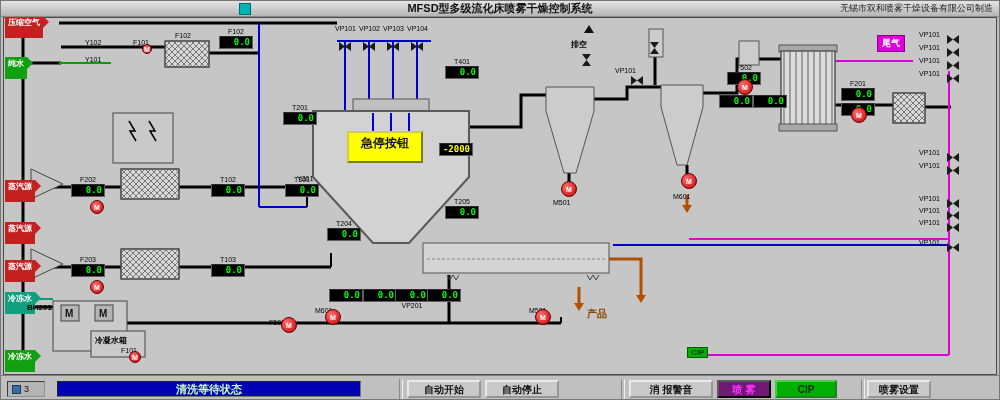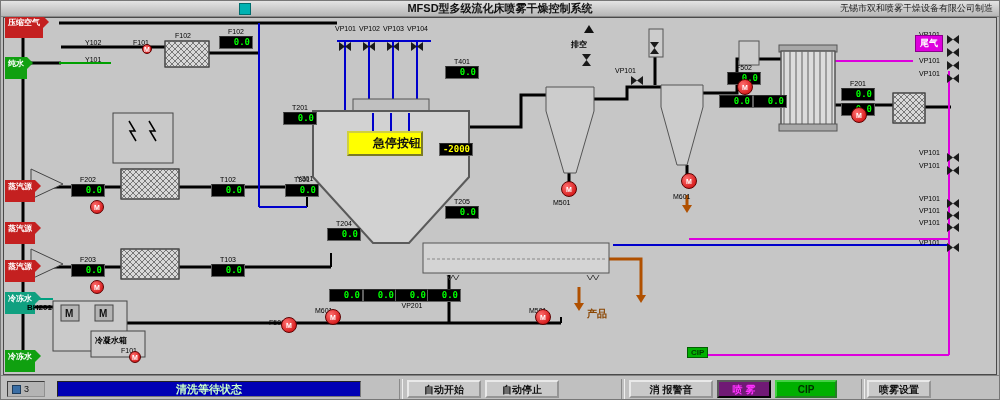--- a/index.html
+++ b/index.html
@@ -26,21 +26,21 @@
   .tag{position:absolute;font-size:7px;line-height:8px;color:#000;white-space:nowrap;z-index:14;}
   .pump{position:absolute;background:radial-gradient(circle at 35% 35%,#ff7070,#c80000);border:1px solid #5c0000;border-radius:50%;color:#fff;font-size:7px;font-weight:bold;display:flex;align-items:center;justify-content:center;z-index:14;box-sizing:border-box;}
   .valve{position:absolute;z-index:13;}
   .valve svg polygon{fill:#1a1a1a;}
   .plabel{position:absolute;z-index:14;white-space:nowrap;}
   .plabel.plain{font-size:8px;font-weight:bold;color:#000;}
   .plabel.magenta{font-size:9px;font-weight:bold;color:#fff;background:#dd00dd;padding:1px 4px;border:1px solid #8a008a;}
   .plabel.product{font-size:10px;font-weight:bold;color:#8a4500;}
   .plabel.green{font-size:8px;font-weight:bold;color:#003800;background:#00b000;padding:0 3px;border:1px solid #006000;}
   .uparrow{position:absolute;width:0;height:0;border-left:5px solid transparent;border-right:5px solid transparent;border-bottom:8px solid #111;z-index:13;}
-  #estop{position:absolute;left:346px;top:130px;width:76px;height:25px;background:#ffff00;border:2px outset #cfcf40;color:#111;font-weight:bold;font-size:12px;text-align:right;line-height:21px;z-index:15;box-sizing:border-box;cursor:pointer;}
+  #estop{position:absolute;left:346px;top:130px;width:76px;height:32px;background:#ffff00;border:2px outset #cfcf40;color:#111;font-weight:bold;font-size:12px;text-align:center;line-height:21px;z-index:15;box-sizing:border-box;cursor:pointer;}
   
   #statusbar{position:absolute;left:0;top:374px;width:1000px;height:26px;background:#c0c0c0;border-top:1px solid #828282;z-index:20;}
   #counter{position:absolute;left:6px;top:5px;width:38px;height:16px;border:1px inset #909090;background:#b4b4b4;font-size:9px;line-height:14px;color:#111;padding-left:4px;box-sizing:border-box;}
   #counter .cicon{display:inline-block;width:7px;height:7px;background:#3a6ea5;border:1px solid #1d3c5c;margin-right:3px;vertical-align:middle;}
   #statusmsg{position:absolute;left:56px;top:5px;width:304px;height:16px;background:#0000b4;border:1px inset #777;color:#c8ffc8;font-size:11px;font-weight:bold;text-align:center;line-height:15px;box-sizing:border-box;}
   .sbtn{position:absolute;top:4px;height:18px;border:2px outset #e9e9e9;background:#c9c9c9;font-size:10px;font-weight:bold;color:#111;font-family:"Liberation Sans",sans-serif;padding:0;line-height:13px;cursor:pointer;}
   .sbtn.spray{background:#701a75;color:#ff30ff;border:2px outset #5a5a5a;}
   .sbtn.cip{background:#00b000;color:#003000;border:2px outset #44d044;}
   .sep{position:absolute;top:3px;width:2px;height:20px;border-left:1px solid #8a8a8a;border-right:1px solid #efefef;}
 </style>
@@ -339,18 +339,18 @@
     <div class="pump" style="left: 89px; top: 279px; width: 14px; height: 14px;">M</div>
     <div class="pump" style="left: 560px; top: 180px; width: 16px; height: 16px;">M</div>
     <div class="pump" style="left: 680px; top: 172px; width: 16px; height: 16px;">M</div>
     <div class="pump" style="left: 736px; top: 78px; width: 16px; height: 16px;">M</div>
     <div class="pump" style="left: 850px; top: 106px; width: 16px; height: 16px;">M</div>
     <div class="pump" style="left: 280px; top: 316px; width: 16px; height: 16px;">M</div>
     <div class="pump" style="left: 324px; top: 308px; width: 16px; height: 16px;">M</div>
     <div class="pump" style="left: 534px; top: 308px; width: 16px; height: 16px;">M</div>
     <div class="pump" style="left: 128px; top: 350px; width: 12px; height: 12px;">M</div>
     <div class="plabel plain" style="left: 570px; top: 38px;">排空</div>
-    <div class="plabel magenta" style="left: 914px; top: 34px;">尾气</div>
+    <div class="plabel magenta" style="left: 876px; top: 34px;">尾气</div>
     <div class="plabel product" style="left: 586px; top: 306px;">产品</div>
     <div class="plabel plain" style="left: 26px; top: 302px;">BH201</div>
     <div class="plabel plain" style="left: 94px; top: 334px; text-align: center;">冷凝水箱</div>
     <div class="plabel green" style="left: 686px; top: 346px;">CIP</div>
   </div>
 
 </body></html>

